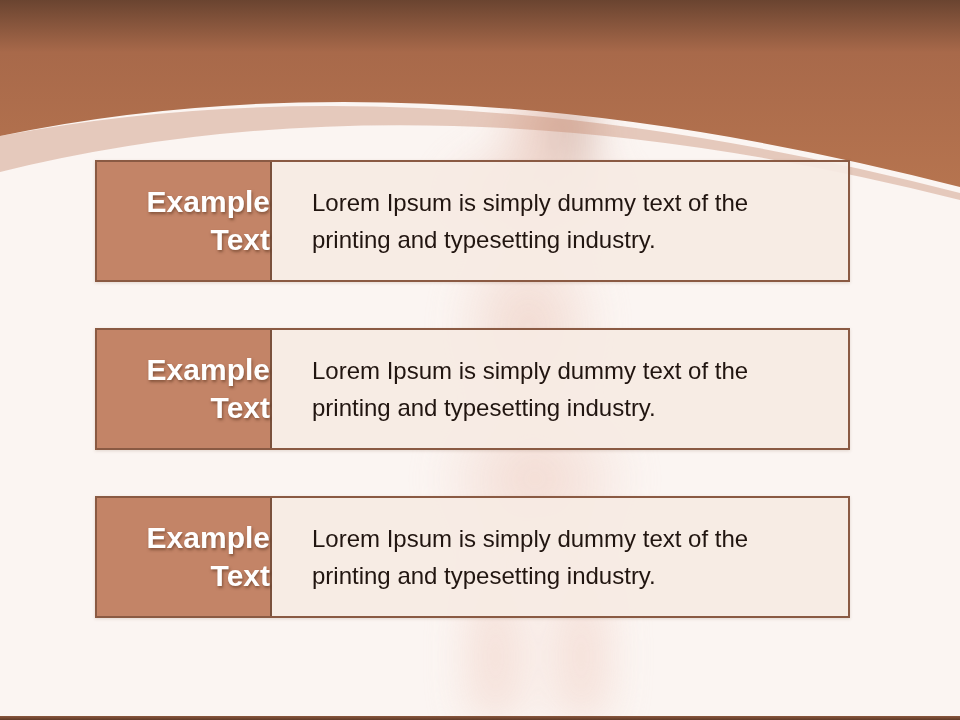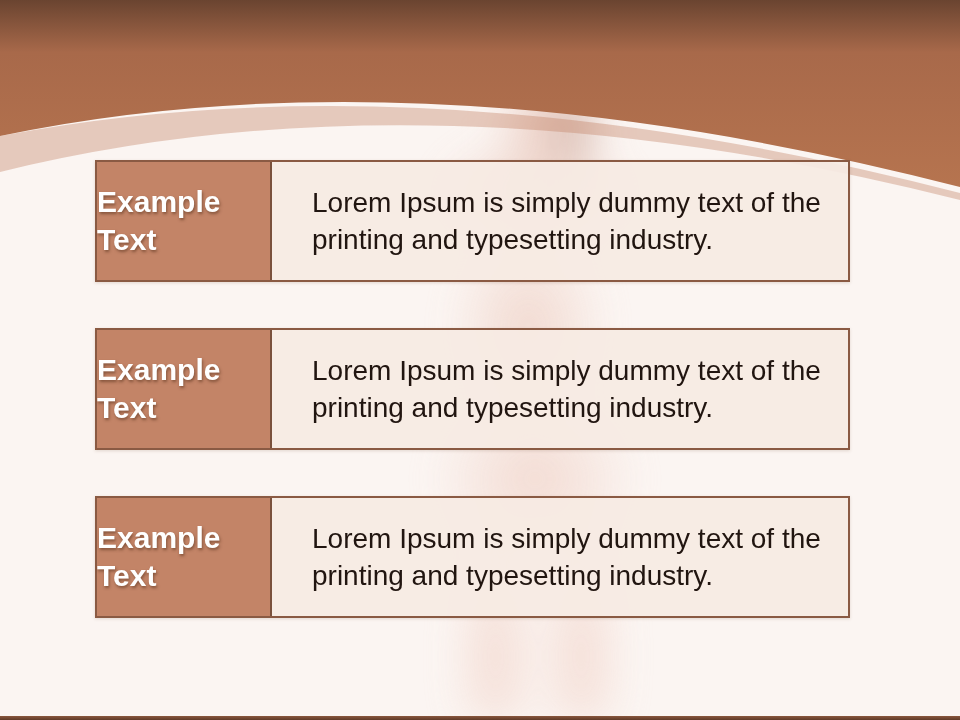--- a/index.html
+++ b/index.html
@@ -75,38 +75,38 @@
   .block-label {
     width: 175px;
     flex: 0 0 175px;
     box-sizing: border-box;
     border-right: 2px solid #7a513c;
     background: #c38467;
     color: #ffffff;
     font-weight: 700;
     font-size: 30px;
     line-height: 38px;
-    text-align: left;
+    text-align: right;
     display: flex;
     flex-direction: column;
     justify-content: center;
     text-shadow: 1px 2px 3px rgba(70, 35, 15, 0.5);
   }
   .block-body {
     flex: 1 1 auto;
     background: rgba(246, 235, 227, 0.93);
     display: flex;
     align-items: center;
     box-sizing: border-box;
     padding: 0 20px 0 40px;
   }
   .block-body p {
     margin: 0;
     color: #211510;
-    font-size: 28px;
+    font-size: 24px;
     line-height: 37px;
   }
 
   .bottom-bar {
     position: absolute;
     left: 0; bottom: 0;
     width: 960px; height: 4px;
     background: linear-gradient(to bottom, #8a573d, #5f3a28);
   }
 </style>

